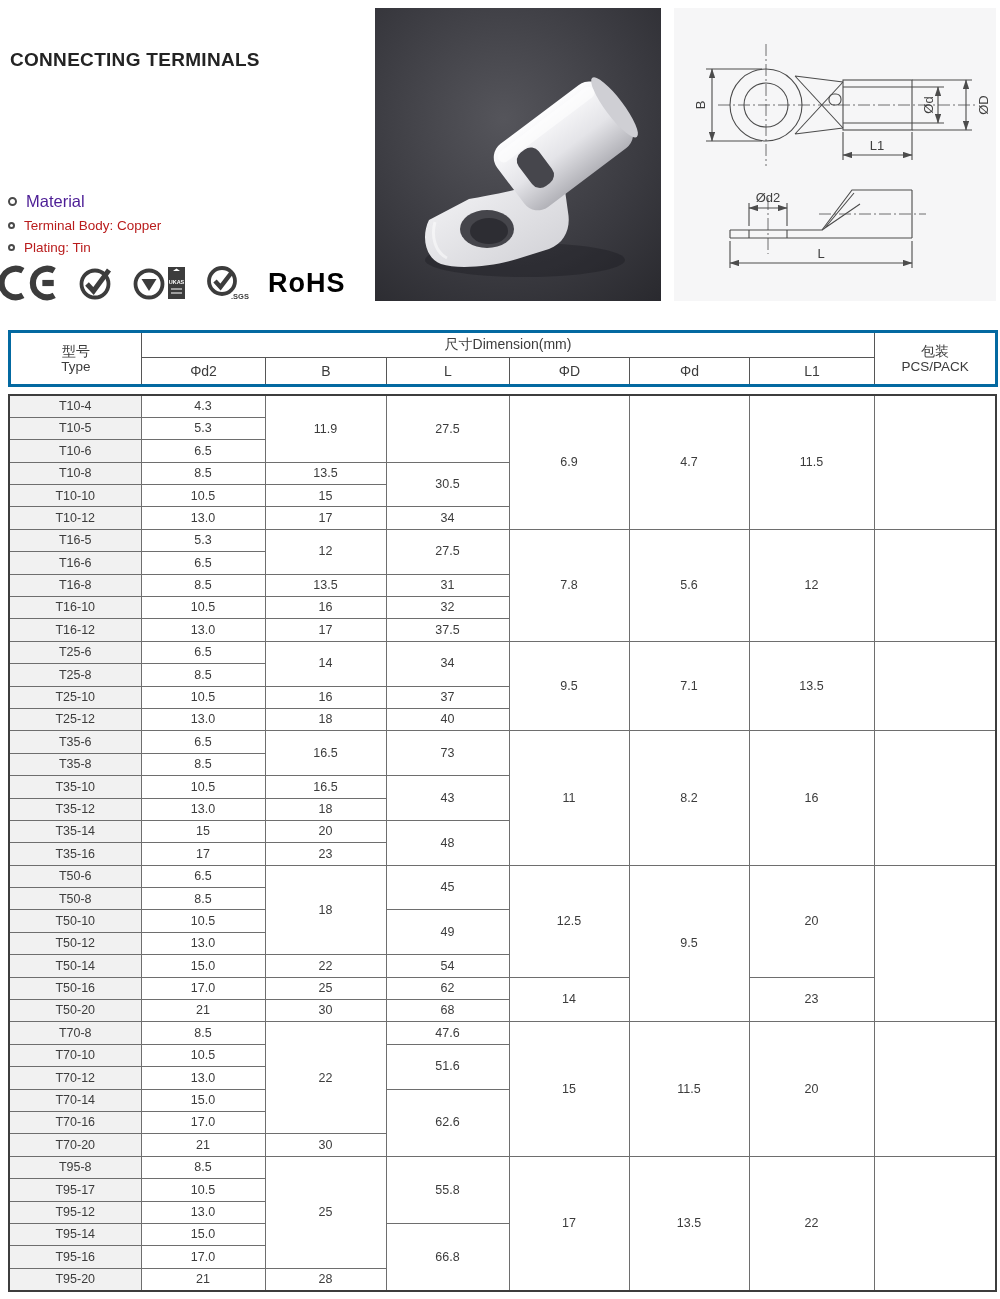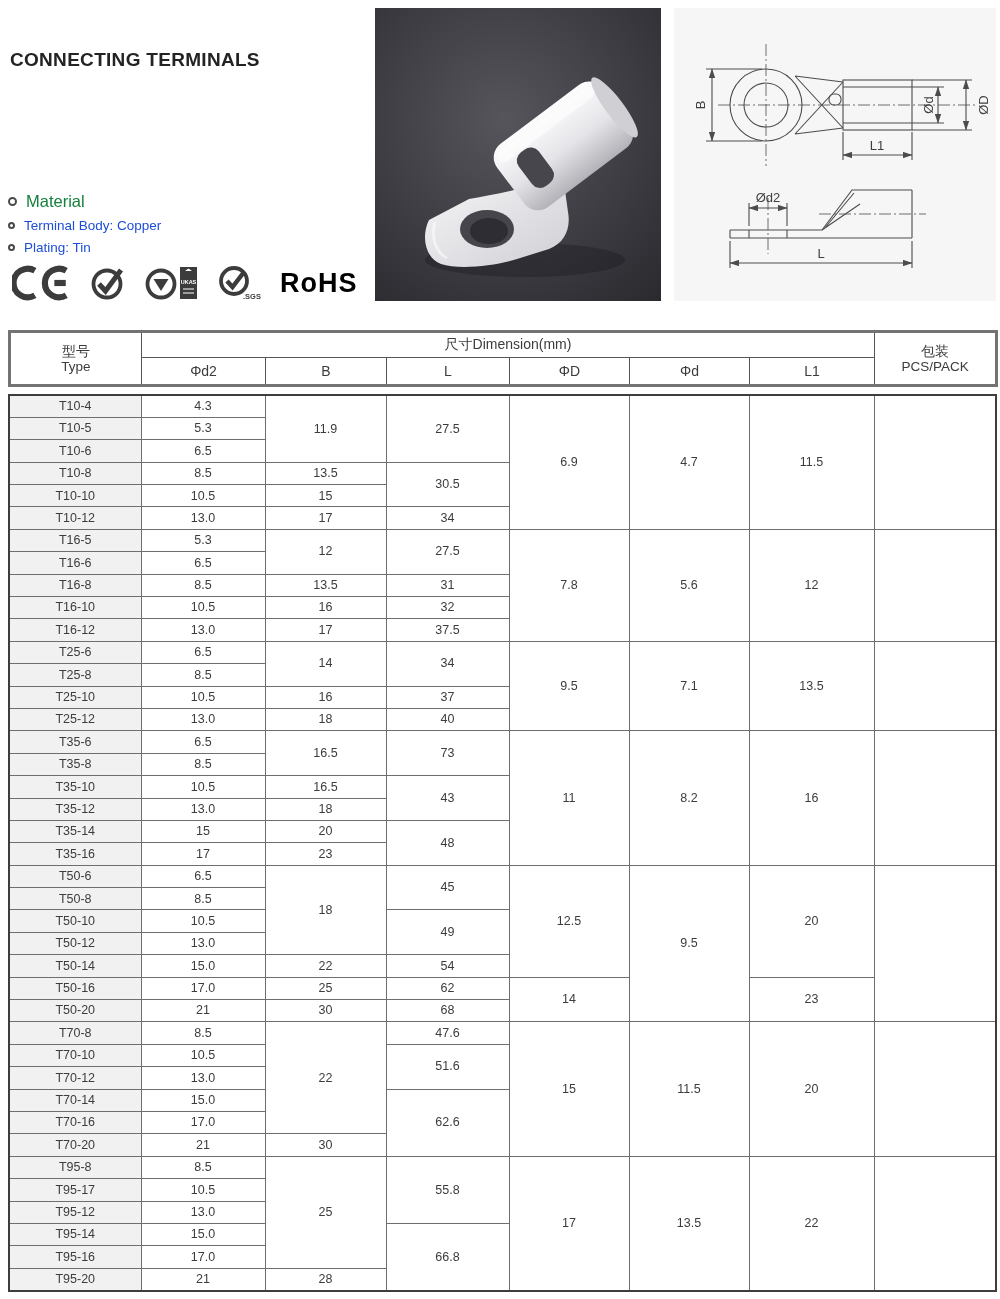--- a/index.html
+++ b/index.html
@@ -18,29 +18,29 @@
   .diagram-panel svg, .photo-panel svg { display:block; width:100%; height:100%; }
   .ln { stroke:#4c4c4c; fill:none; stroke-width:1.1; }
   .cl { stroke:#4c4c4c; fill:none; stroke-width:.8; stroke-dasharray:12 3 2 3; }
   .dimtxt { font-family:"Liberation Sans",sans-serif; font-size:13px; fill:#3f3f3f; }
   
   .material-block { position:absolute; left:8px; top:192px; }
   .mat-row { display:flex; align-items:center; margin-bottom:7px; }
   .bullet { display:inline-block; border-radius:50%; border:2.5px solid #4a4a4a; background:#fff; margin-right:9px; flex:0 0 auto; }
   .bullet.big { width:9px; height:9px; }
   .bullet.small { width:7px; height:7px; border-width:2px; }
-  .mat-heading { font-size:16.5px; color:#15803d;text-align:right; }
-  .mat-item { font-size:13.5px; color:#1d4ed8; }
+  .mat-heading { font-size:16.5px; color:#4c1d95;text-align:right; }
+  .mat-item { font-size:13.5px; color:#b91c1c; }
   
-  .certs { position:absolute; left:12px; top:262px; display:flex; align-items:center; gap:17px; height:42px; }
+  .certs { position:absolute; left:0; top:262px; display:flex; align-items:center; gap:17px; height:42px; }
   .rohs { font-size:27px; font-weight:bold; color:#000000; letter-spacing:1px; }
   
   .table-wrap { position:absolute; left:8px; top:330px; width:987px; }
   table { border-collapse:collapse; table-layout:fixed; width:987px; }
-  .head-table { border:3px solid #737373; }
+  .head-table { border:3px solid #0369a1; }
   .head-table td { border:1px solid #565656; text-align:center; vertical-align:middle; padding:0; }
   .dim-title-cell { height:26px; font-size:14px;margin-top:37px; }
   .col-label-cell { height:28px; font-size:14px; }
   .stack-zh { font-size:14px; line-height:15px; }
   .stack-en { font-size:13.5px; line-height:15px; }
   .body-table { border:2px solid #3d3d3d; margin-top:7px; }
   .body-table td {
     border:1px solid #6e6e6e; text-align:center; vertical-align:middle;
     font-size:12.5px; height:22.4px; padding:0; line-height:1; color:#3c3c3c;
   }

